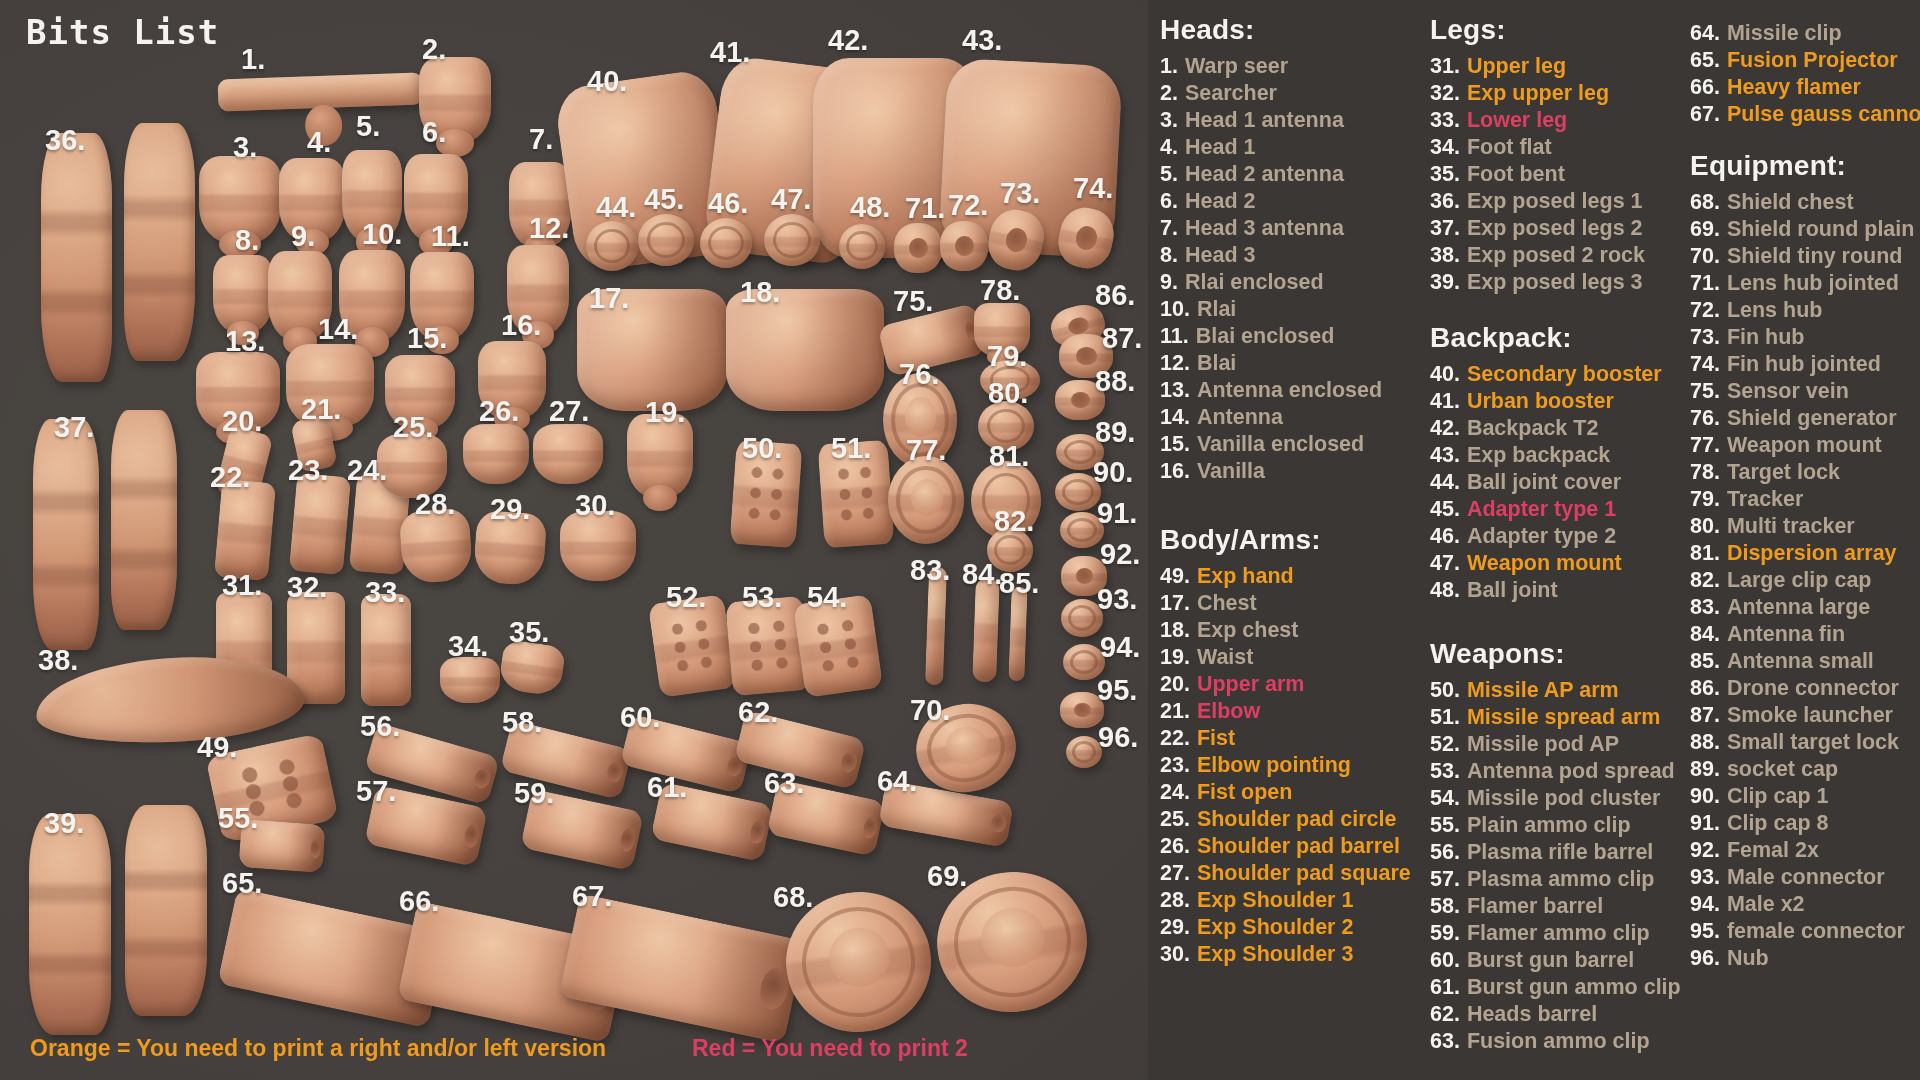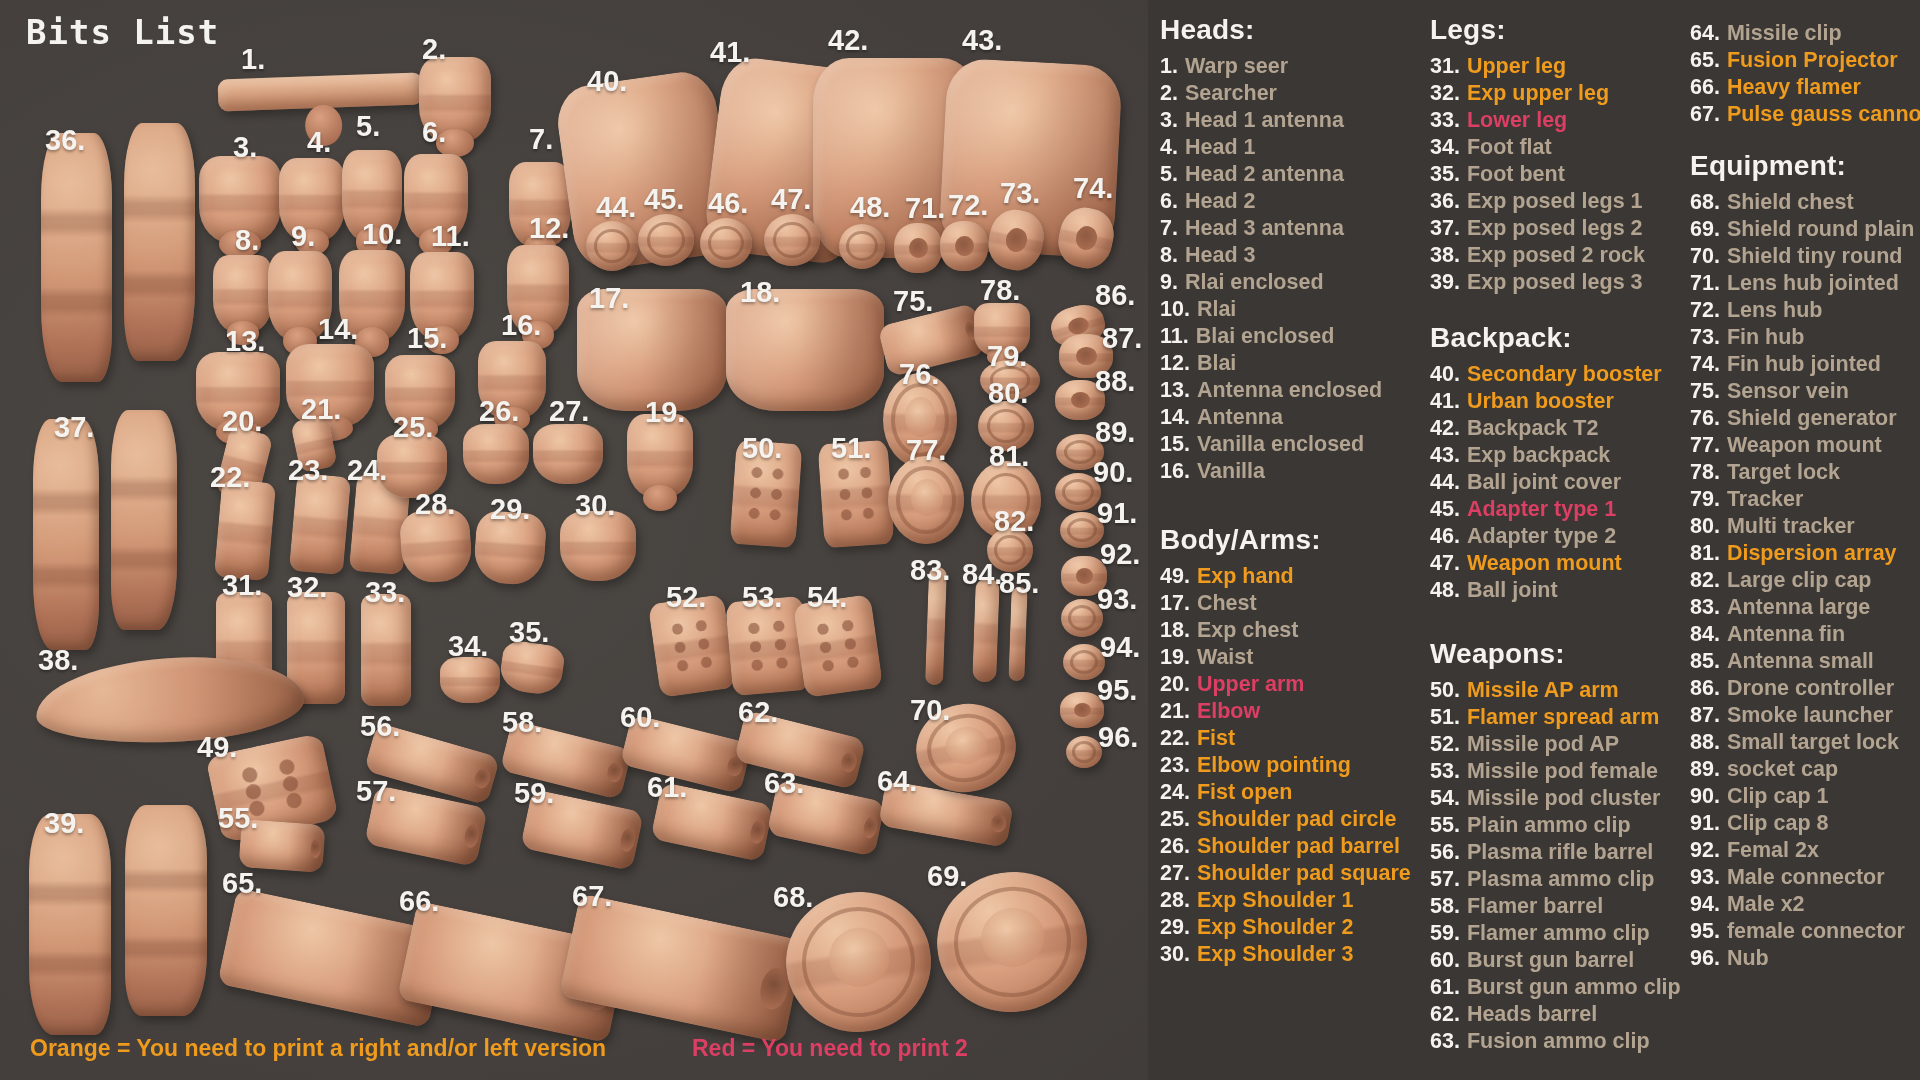--- a/index.html
+++ b/index.html
@@ -387,23 +387,23 @@
       <div class="row"><span class="num">43.</span><span class="c-t">Exp backpack</span></div>
       <div class="row"><span class="num">44.</span><span class="c-t">Ball joint cover</span></div>
       <div class="row"><span class="num">45.</span><span class="c-r">Adapter type 1</span></div>
       <div class="row"><span class="num">46.</span><span class="c-t">Adapter type 2</span></div>
       <div class="row"><span class="num">47.</span><span class="c-o">Weapon mount</span></div>
       <div class="row"><span class="num">48.</span><span class="c-t">Ball joint</span></div>
     </div>
     <div class="sec" style="left: 1430px; top: 638px;">
       <div class="sec-title">Weapons:</div>
       <div class="row"><span class="num">50.</span><span class="c-o">Missile AP arm</span></div>
-      <div class="row"><span class="num">51.</span><span class="c-o">Flamer spread arm</span></div>
+      <div class="row"><span class="num">51.</span><span class="c-o">Missile spread arm</span></div>
       <div class="row"><span class="num">52.</span><span class="c-t">Missile pod AP</span></div>
-      <div class="row"><span class="num">53.</span><span class="c-t">Missile pod female</span></div>
+      <div class="row"><span class="num">53.</span><span class="c-t">Antenna pod spread</span></div>
       <div class="row"><span class="num">54.</span><span class="c-t">Missile pod cluster</span></div>
       <div class="row"><span class="num">55.</span><span class="c-t">Plain ammo clip</span></div>
       <div class="row"><span class="num">56.</span><span class="c-t">Plasma rifle barrel</span></div>
       <div class="row"><span class="num">57.</span><span class="c-t">Plasma ammo clip</span></div>
       <div class="row"><span class="num">58.</span><span class="c-t">Flamer barrel</span></div>
       <div class="row"><span class="num">59.</span><span class="c-t">Flamer ammo clip</span></div>
       <div class="row"><span class="num">60.</span><span class="c-t">Burst gun barrel</span></div>
       <div class="row"><span class="num">61.</span><span class="c-t">Burst gun ammo clip</span></div>
       <div class="row"><span class="num">62.</span><span class="c-t">Heads barrel</span></div>
       <div class="row"><span class="num">63.</span><span class="c-t">Fusion ammo clip</span></div>
@@ -427,21 +427,21 @@
       <div class="row"><span class="num">76.</span><span class="c-t">Shield generator</span></div>
       <div class="row"><span class="num">77.</span><span class="c-t">Weapon mount</span></div>
       <div class="row"><span class="num">78.</span><span class="c-t">Target lock</span></div>
       <div class="row"><span class="num">79.</span><span class="c-t">Tracker</span></div>
       <div class="row"><span class="num">80.</span><span class="c-t">Multi tracker</span></div>
       <div class="row"><span class="num">81.</span><span class="c-o">Dispersion array</span></div>
       <div class="row"><span class="num">82.</span><span class="c-t">Large clip cap</span></div>
       <div class="row"><span class="num">83.</span><span class="c-t">Antenna large</span></div>
       <div class="row"><span class="num">84.</span><span class="c-t">Antenna fin</span></div>
       <div class="row"><span class="num">85.</span><span class="c-t">Antenna small</span></div>
-      <div class="row"><span class="num">86.</span><span class="c-t">Drone controller</span></div>
+      <div class="row"><span class="num">86.</span><span class="c-t">Drone connector</span></div>
       <div class="row"><span class="num">87.</span><span class="c-t">Smoke launcher</span></div>
       <div class="row"><span class="num">88.</span><span class="c-t">Small target lock</span></div>
       <div class="row"><span class="num">89.</span><span class="c-t">socket cap</span></div>
       <div class="row"><span class="num">90.</span><span class="c-t">Clip cap 1</span></div>
       <div class="row"><span class="num">91.</span><span class="c-t">Clip cap 8</span></div>
       <div class="row"><span class="num">92.</span><span class="c-t">Femal 2x</span></div>
       <div class="row"><span class="num">93.</span><span class="c-t">Male connector</span></div>
       <div class="row"><span class="num">94.</span><span class="c-t">Male x2</span></div>
       <div class="row"><span class="num">95.</span><span class="c-t">female connector</span></div>
       <div class="row"><span class="num">96.</span><span class="c-t">Nub</span></div>

